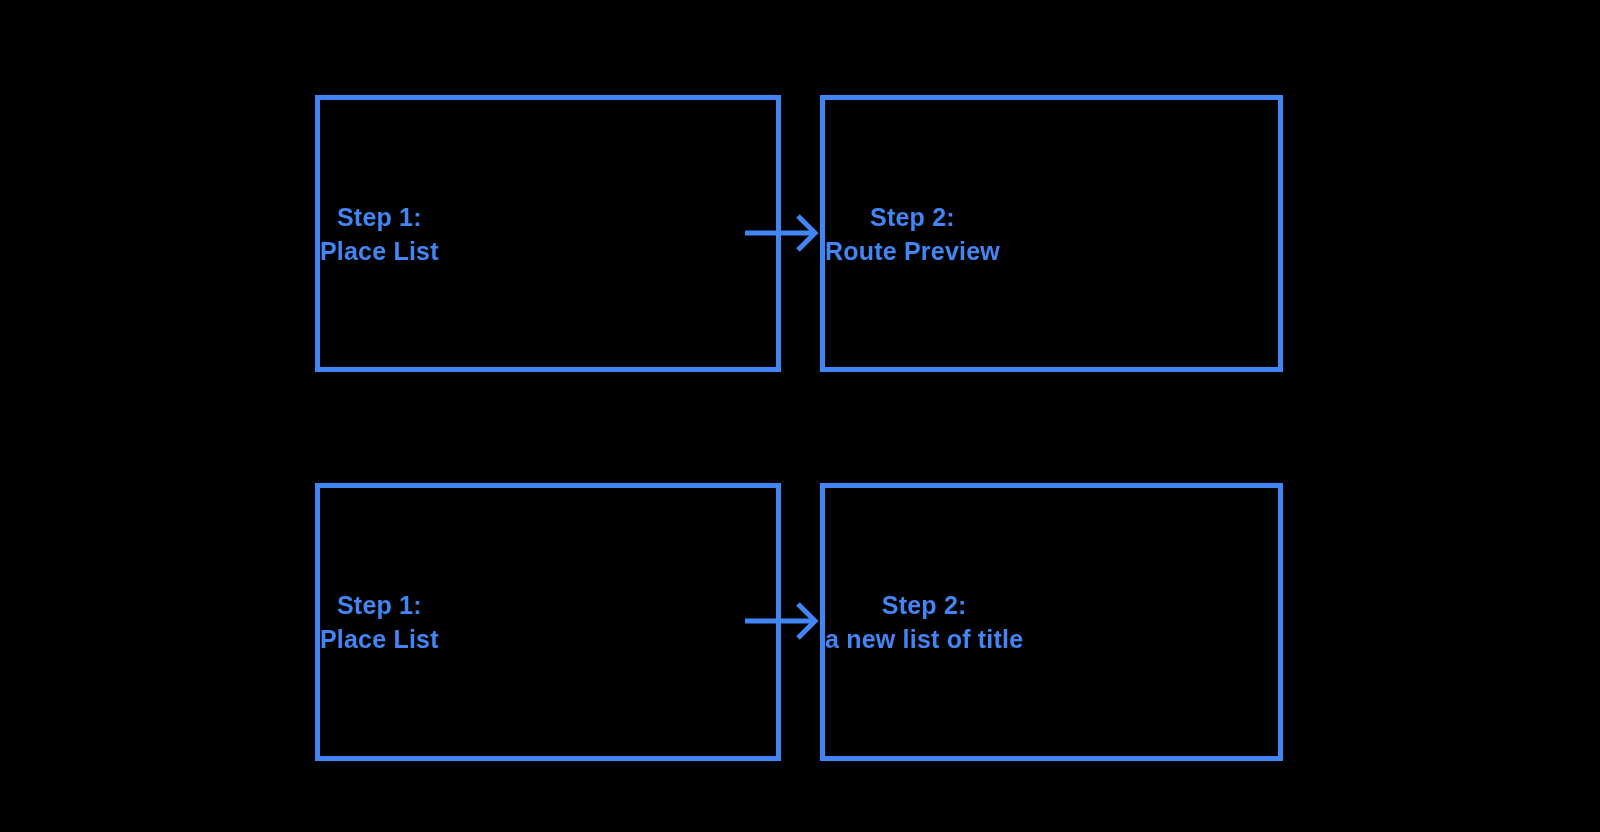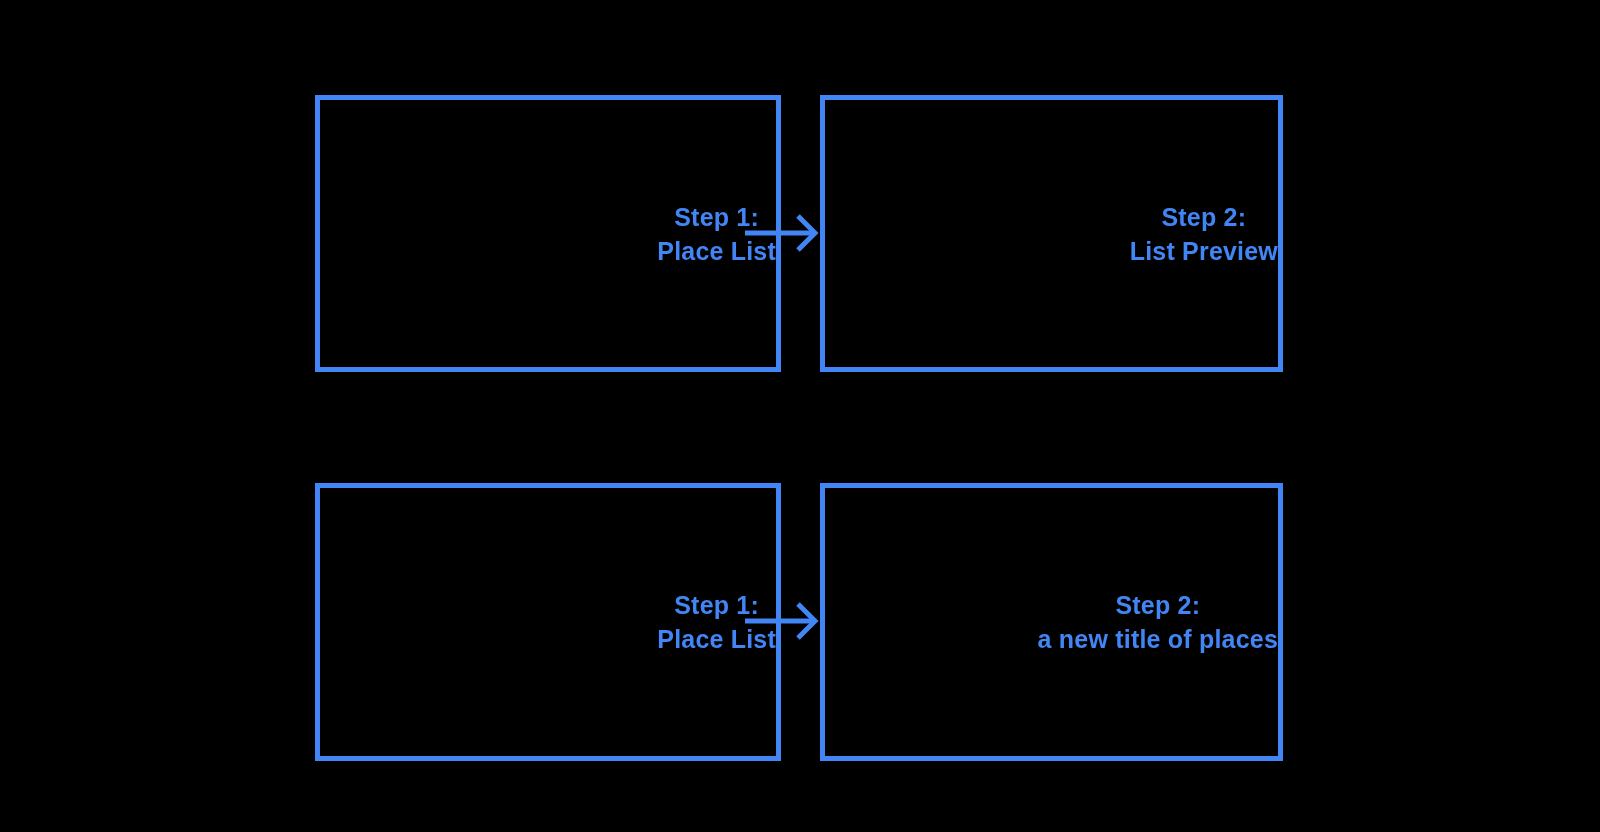--- a/index.html
+++ b/index.html
@@ -20,21 +20,21 @@
     height: 832px;
     background: var(--bg);
     color: var(--accent);
   }
   .flow-box {
     position: absolute;
     border: 5px solid var(--accent);
     background: transparent;
     display: flex;
     align-items: center;
-    justify-content: flex-end;
+    justify-content: flex-start;
   }
   .box-text {
     text-align: center;
     color: var(--accent);
     font-size: 25px;
     line-height: 34px;
     font-weight: 700;
     letter-spacing: 0.2px;
   }
   .box-1 { left: 315px; top: 95px;  width: 466px; height: 277px; }
@@ -69,36 +69,36 @@
   </div>
 
   <svg class="arrow arrow-1" viewBox="0 0 75 44" xmlns="http://www.w3.org/2000/svg">
     <line x1="0" y1="22" x2="70" y2="22"></line>
     <polyline points="53,5 70,22 53,39"></polyline>
   </svg>
 
   <div class="flow-box box-2">
     <div class="box-text">
       <div>Step 2:</div>
-      <div>List Preview</div>
+      <div>Route Preview</div>
     </div>
   </div>
 
   <div class="flow-box box-3">
     <div class="box-text">
       <div>Step 1:</div>
       <div>Place List</div>
     </div>
   </div>
 
   <svg class="arrow arrow-2" viewBox="0 0 75 44" xmlns="http://www.w3.org/2000/svg">
     <line x1="0" y1="22" x2="70" y2="22"></line>
     <polyline points="53,5 70,22 53,39"></polyline>
   </svg>
 
   <div class="flow-box box-4">
     <div class="box-text">
       <div>Step 2:</div>
-      <div>a new title of places</div>
+      <div>a new list of title</div>
     </div>
   </div>
 
 </div>
 
 </body></html>

